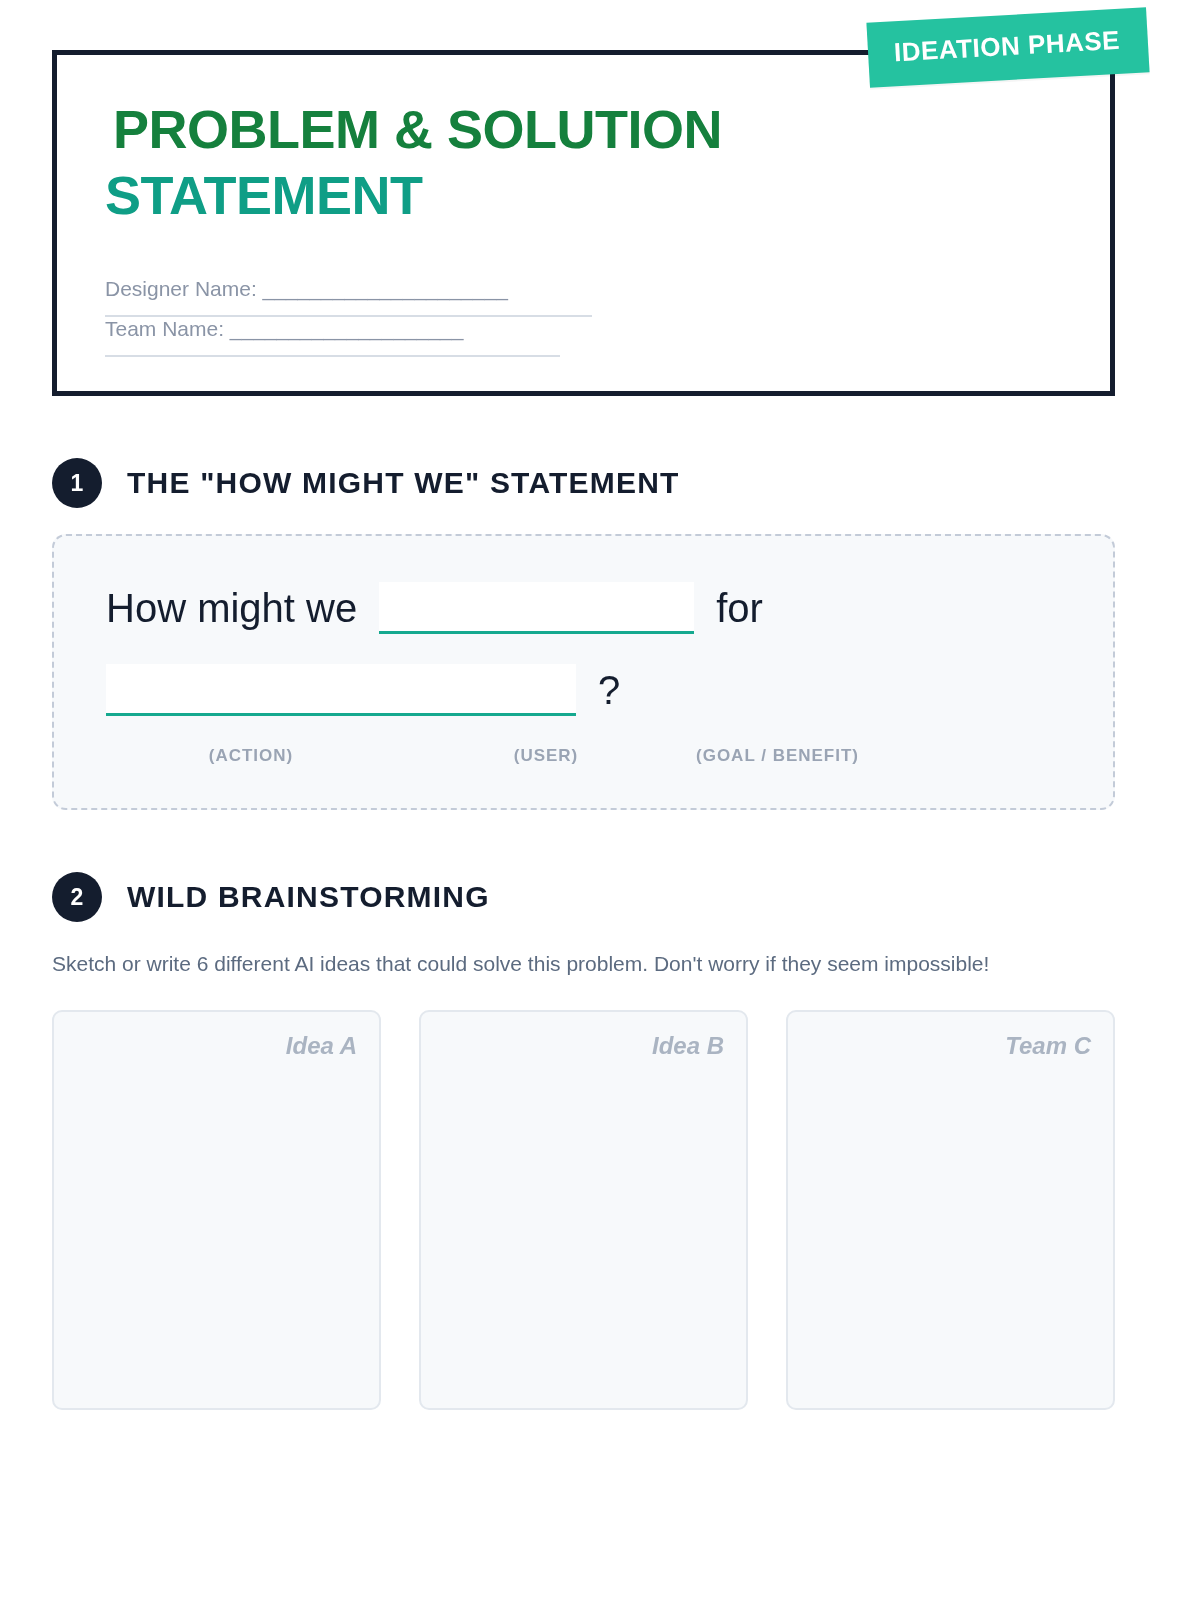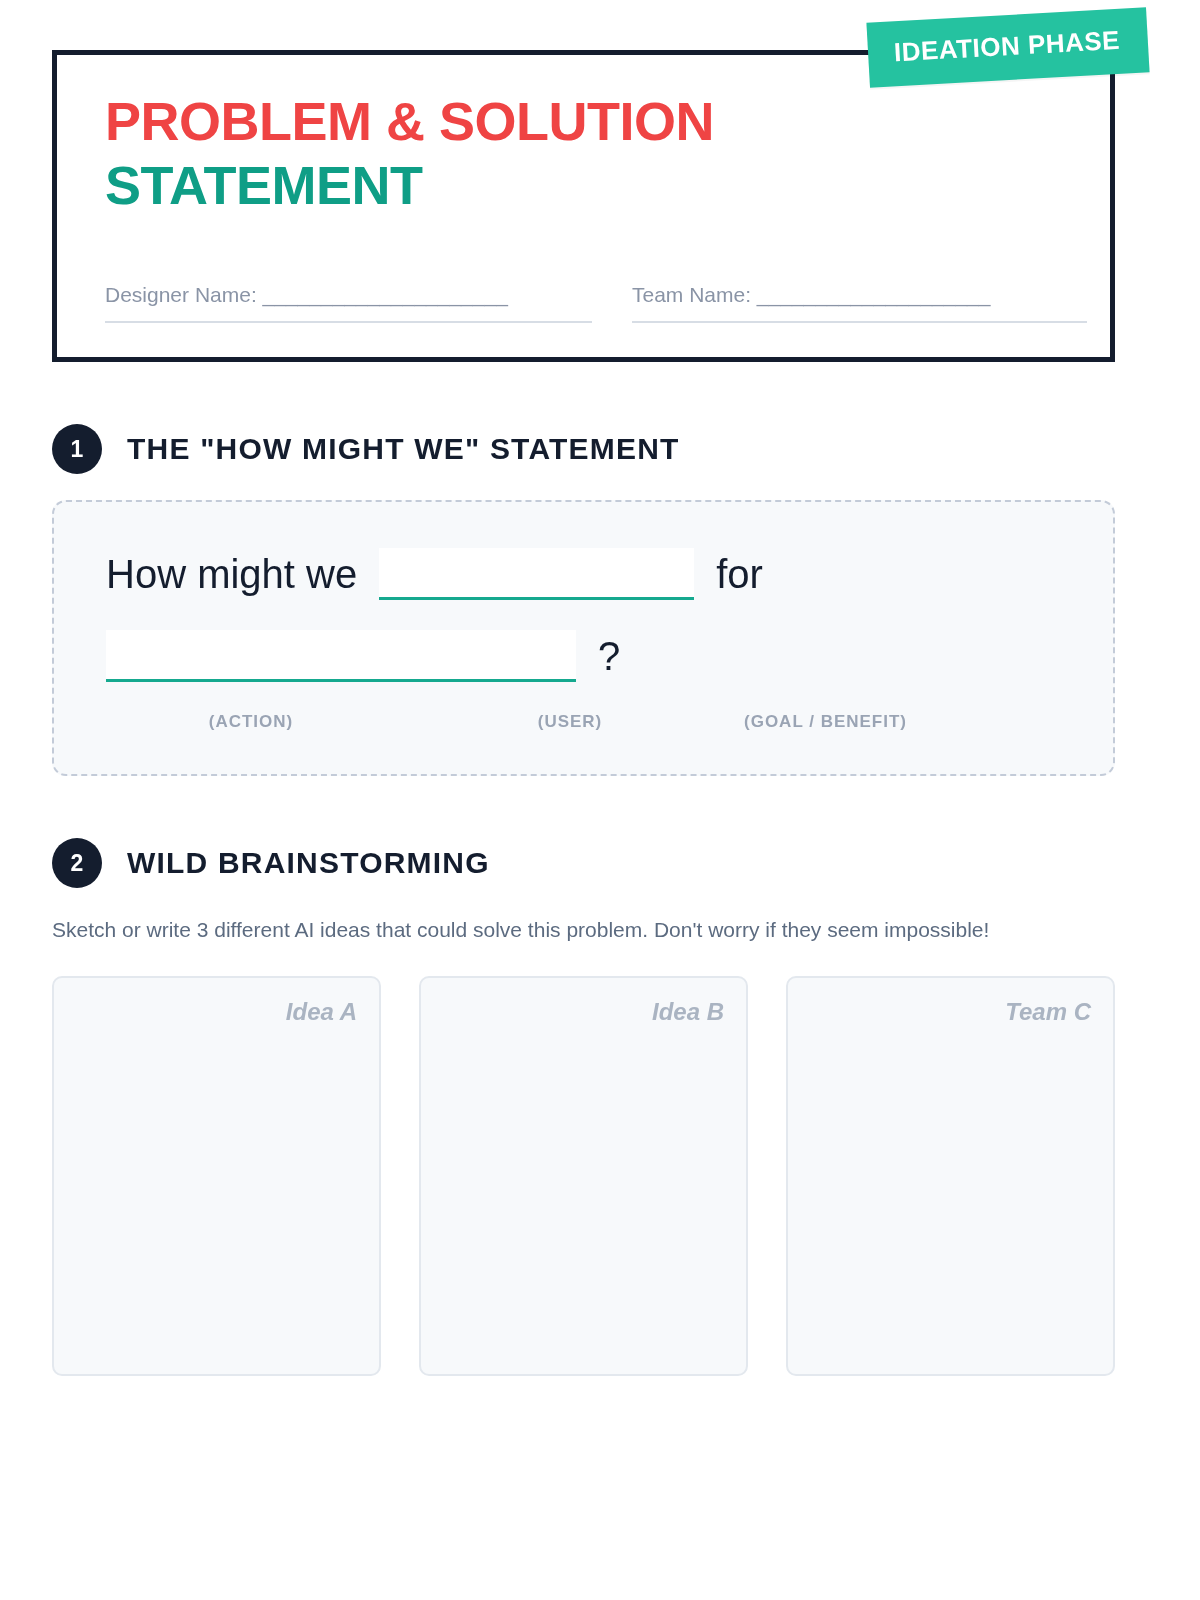--- a/index.html
+++ b/index.html
@@ -27,35 +27,36 @@
     border: 5px solid #141d2e;
     background: #ffffff;
     padding: 38px 48px 34px 48px;
     position: relative;
     min-height: 290px;
   }
   .title-main {
     font-size: 54px;
     font-weight: 800;
     letter-spacing: -0.5px;
-    color: #ef4444;
+    color: #15803d;
     line-height: 1.05;
-    margin: 0;
+    margin: 8px;
   }
   .title-sub {
     font-size: 54px;
     font-weight: 800;
     letter-spacing: -0.5px;
     color: #0f9e86;
     line-height: 1.1;
     margin: 6px 0 0 0;
   }
   .name-row {
     display: flex;
-    margin-top: 68px;
+    margin-top: 52px;
+    flex-direction: column;
   }
   .name-field {
     flex: 0 0 auto;
     border-bottom: 2px solid #d7dde5;
     padding-bottom: 14px;
   }
   .name-field.designer { width: 487px; margin-right: 40px; }
   .name-field.team { width: 455px; }
   .name-label {
     font-size: 21px;
@@ -146,21 +147,20 @@
   .blank.user   { width: 315px; margin-right: 28px; }
   .blank.goal   { width: 470px; margin-right: 22px; }
 
   .hmw-legend {
     display: flex;
     margin-top: 18px;
     font-size: 17px;
     font-weight: 700;
     letter-spacing: 1px;
     color: #9aa4b4;
-    gap: 24px;
   }
   .legend-action { width: 290px; text-align: center; }
   .legend-user   { width: 300px; text-align: center; }
   .legend-goal   { flex: 1; }
 
   
   .section-desc {
     font-size: 21px;
     line-height: 1.5;
     color: #5c6b80;
@@ -238,21 +238,21 @@
       </div>
     </div>
   </div>
 
   <div class="section">
     <div class="section-head">
       <div class="step-circle">2</div>
       <div class="section-title">WILD BRAINSTORMING</div>
     </div>
 
-    <div class="section-desc">Sketch or write 3 different AI ideas that could solve this problem. Don't worry if they seem impossible!</div>
+    <div class="section-desc">Sketch or write 6 different AI ideas that could solve this problem. Don't worry if they seem impossible!</div>
 
     <div class="idea-grid">
       <div class="idea-card">
         <div class="idea-label">Idea A</div>
       </div>
       <div class="idea-card">
         <div class="idea-label">Idea B</div>
       </div>
       <div class="idea-card">
         <div class="idea-label">Team C</div>

